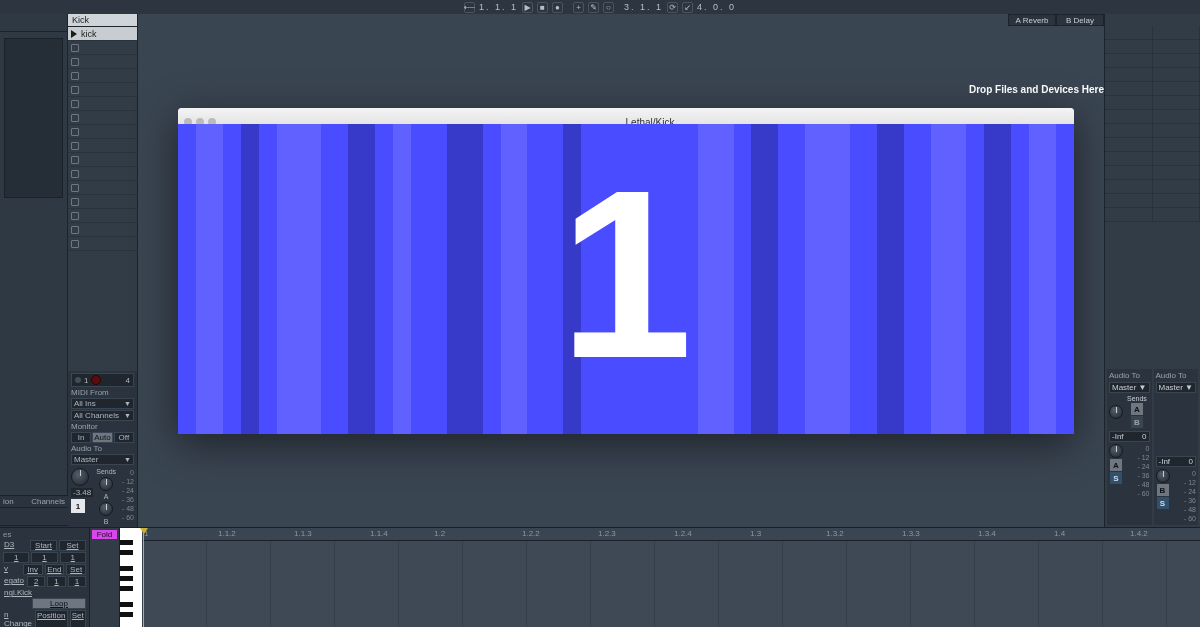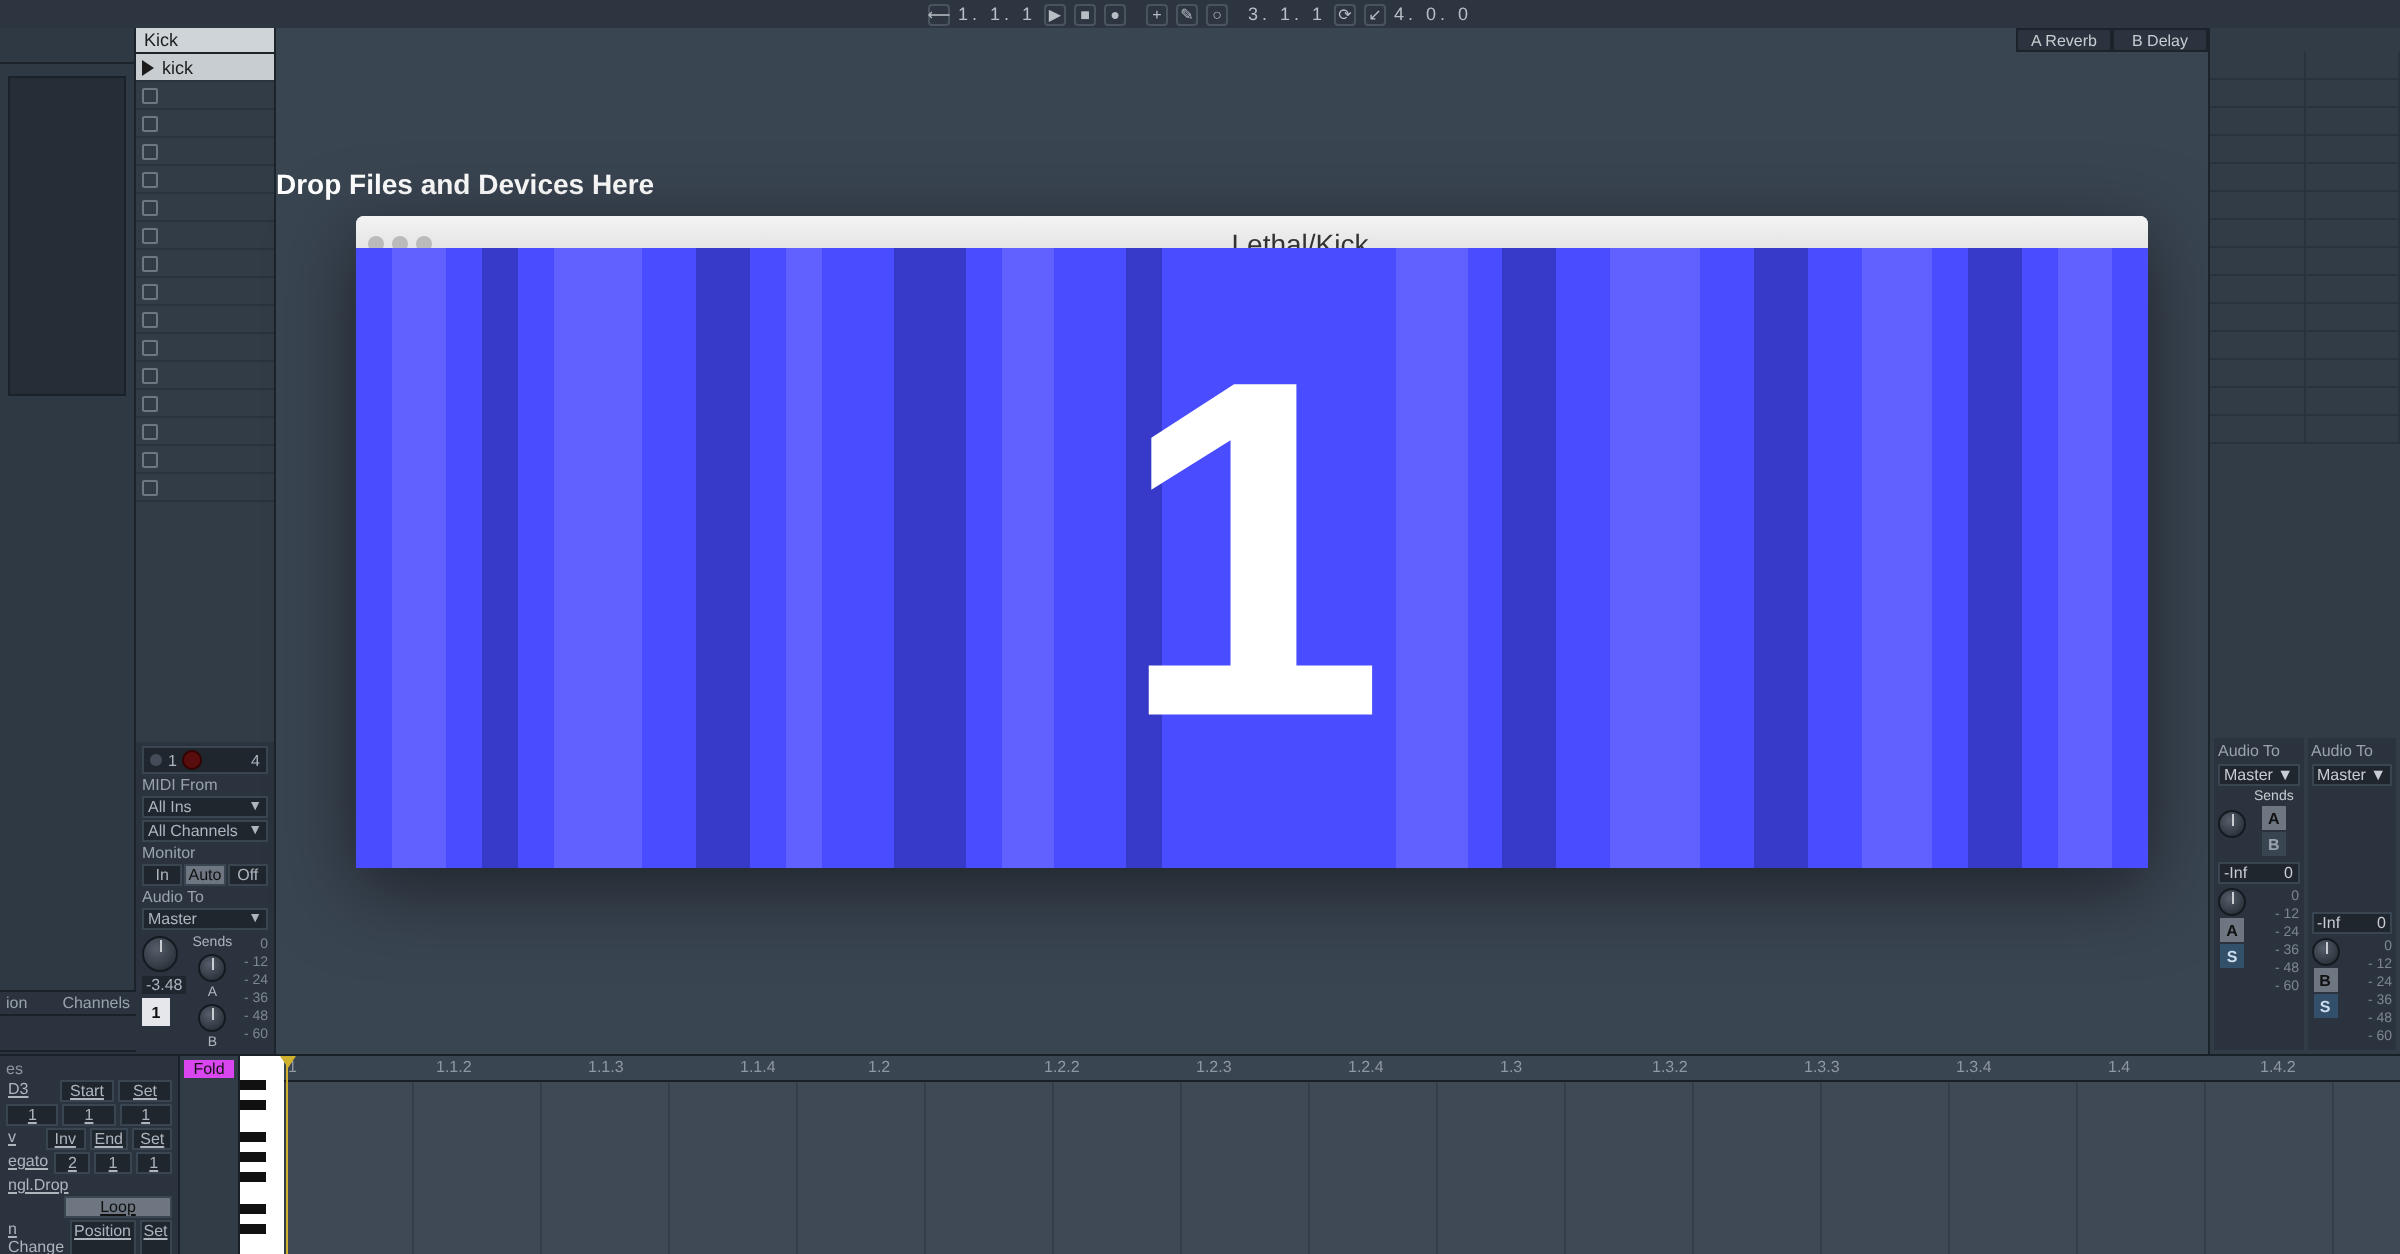--- a/index.html
+++ b/index.html
@@ -44,25 +44,25 @@
   .scale { font-size:7px; line-height:9px; color:#7d8691; text-align:right; }
   .numbox { width:14px; height:14px; background:#e5e7ea; color:#111; display:flex; align-items:center; justify-content:center; font-weight:bold; margin-top:2px; }
   .counter { display:flex; gap:3px; align-items:center; background:#1f262e; padding:1px 3px; margin-bottom:1px; border:1px solid #3a4552; }
   .counter .dot { width:6px;height:6px;border-radius:50%;background:#444c57; }
   .counter .arm { width:10px;height:10px;border-radius:50%;background:#5a0d0d;border:1px solid #300; }
 
   
   .main { position:absolute; top:14px; left:138px; right:96px; bottom:100px; background:#3a4552; }
   .main .hdr-a { position:absolute; top:0; right:48px; width:48px; height:12px; background:#2b343e; display:flex; align-items:center; justify-content:center; border:1px solid #1d232a; font-size:8px; }
   .main .hdr-b { position:absolute; top:0; right:0; width:48px; height:12px; background:#2b343e; display:flex; align-items:center; justify-content:center; border:1px solid #1d232a; font-size:8px; }
-  .main .hint { position:absolute; top:70px; left:0; right:0; text-align:left; color:#fff; font-size:14px; font-weight:600; }
+  .main .hint { position:absolute; top:70px; left:0; right:0; text-align:right; color:#fff; font-size:10px; font-weight:600; }
 
   
   .plugin { position:absolute; top:94px; left:40px; right:30px; height:326px; background:#e6e6e6; box-shadow:0 10px 40px rgba(0,0,0,.5); border-radius:4px 4px 0 0; overflow:hidden; }
-  .plugin .bar { height:28px; background:linear-gradient(#f4f4f4,#d9d9d9); display:flex; align-items:center; position:relative; font-size:14px; color:#333;padding-left:48px; }
+  .plugin .bar { height:28px; background:linear-gradient(#f4f4f4,#d9d9d9); display:flex; align-items:center; position:relative; font-size:10px; color:#333;padding-left:48px; }
   .plugin .bar .tl { position:absolute; left:6px; display:flex; gap:4px; }
   .plugin .bar .tl span { width:8px; height:8px; border-radius:50%; background:#bbb; }
   .plugin .bar .name { margin:0 auto; }
   .plugin .gfx { position:absolute; top:16px; left:0; right:0; bottom:0; background:#4a4cff; overflow:hidden; }
   .gfx .stripe { position:absolute; top:0; bottom:0; background:rgba(255,255,255,.12); }
   .gfx .stripeD { position:absolute; top:0; bottom:0; background:rgba(0,0,40,.25); }
   .gfx .one { position:absolute; top:50%; left:50%; transform:translate(-50%,-52%); font-size:240px; font-weight:800; color:#fff; font-family:"Arial Black", Arial, sans-serif; line-height:1; }
 
   
   .returns { position:absolute; top:14px; right:0; width:96px; bottom:100px; background:#323c47; border-left:1px solid #1d232a; }
@@ -422,21 +422,21 @@
           <span>End</span>
           <span>Set</span>
         </div>
       <div class="r">
           <span class="k">egato</span>
           <span>2</span>
           <span>1</span>
           <span>1</span>
         </div>
       <div class="r">
-          <span class="k">ngl.Drop</span>
+          <span class="k">ngl.Kick</span>
         </div>
       <div class="r">
           <span class="k"></span>
           <span style="flex:2;background:#6d7681;color:#111">Loop</span>
         </div>
       <div class="r">
           <span class="k">n Change</span>
           <span>Position</span>
           <span>Set</span>
         </div>

